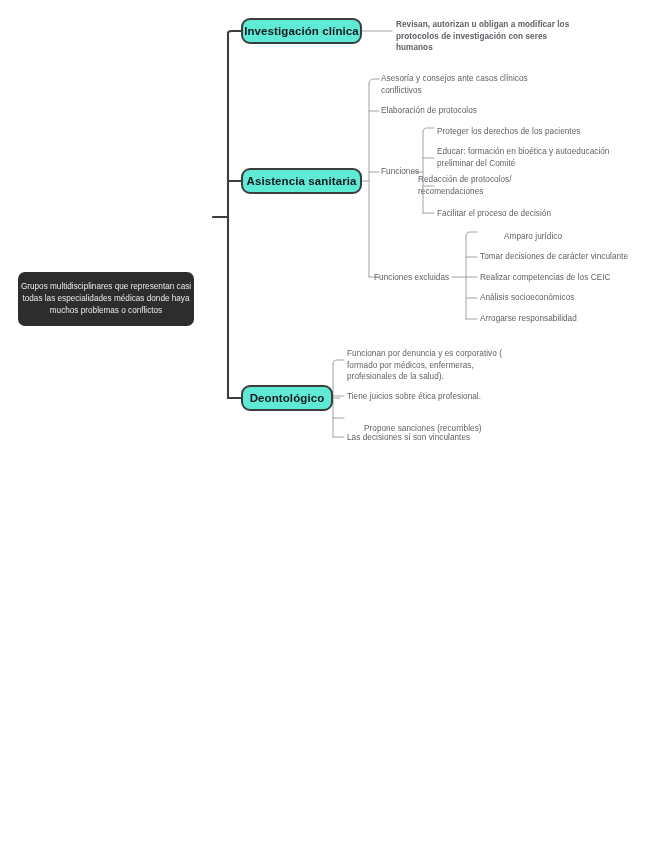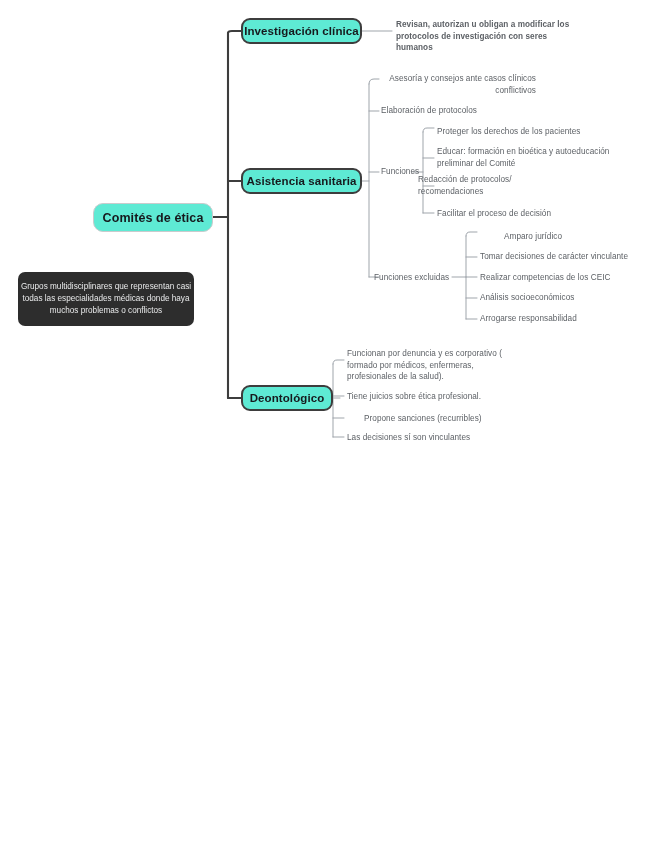--- a/index.html
+++ b/index.html
@@ -125,39 +125,36 @@
 
       <path d="M333 398 L340 398"></path>
       <path d="M333 364 Q333 360 337 360 L344 360"></path>
       <path d="M333 364 L333 437"></path>
       <path d="M333 396 L344 396"></path>
       <path d="M333 418 L344 418"></path>
       <path d="M333 437 L344 437"></path>
     </g>
   </svg>
 
-  <div class="node root" style="left:93px; top:203px; width:120px; height:29px;">
-    <span>Comités de ética</span>
-  </div>
 
   <div class="node branch" style="left:241px; top:18px; width:121px; height:26px;">
     <span>Investigación clínica</span>
   </div>
 
   <div class="node branch" style="left:241px; top:168px; width:121px; height:26px;">
     <span>Asistencia sanitaria</span>
   </div>
 
   <div class="node branch" style="left:241px; top:385px; width:92px; height:26px;">
     <span>Deontológico</span>
   </div>
 
   <div class="leaf" style="left:396px; top:19px; width:175px;font-weight:bold;">Revisan, autorizan u obligan a modificar los protocolos de investigación con seres humanos</div>
 
-  <div class="leaf" style="left:371px; top:73px; width:165px;text-align:right;">Asesoría y consejos ante casos clínicos conflictivos</div>
+  <div class="leaf" style="left:381px; top:73px; width:165px;">Asesoría y consejos ante casos clínicos conflictivos</div>
 
   <div class="leaf" style="left:381px; top:105px; width:170px;">Elaboración de protocolos</div>
 
   <div class="leaf" style="left:381px; top:166px; width:60px;">Funciones</div>
 
   <div class="leaf" style="left:437px; top:126px; width:180px;">Proteger los derechos de los pacientes</div>
 
   <div class="leaf" style="left:437px; top:146px; width:180px;">Educar: formación en bioética y autoeducación preliminar del Comité</div>
 
   <div class="leaf" style="left:418px; top:174px; width:150px;">Redacción de protocolos/ recomendaciones</div>
@@ -173,21 +170,21 @@
   <div class="leaf" style="left:480px; top:272px; width:160px;">Realizar competencias de los CEIC</div>
 
   <div class="leaf" style="left:480px; top:292px; width:160px;">Análisis socioeconómicos</div>
 
   <div class="leaf" style="left:480px; top:313px; width:160px;">Arrogarse responsabilidad</div>
 
   <div class="leaf" style="left:347px; top:348px; width:170px;">Funcionan por denuncia y es corporativo ( formado por médicos, enfermeras, profesionales de la salud).</div>
 
   <div class="leaf" style="left:347px; top:391px; width:175px;"> Tiene juicios sobre ética profesional.</div>
 
-  <div class="leaf" style="left:347px; top:413px; width:175px;padding-left:17px;">Propone sanciones (recurribles)</div>
+  <div class="leaf" style="left:347px; top:423px; width:175px;padding-left:17px;">Propone sanciones (recurribles)</div>
 
   <div class="leaf" style="left:347px; top:432px; width:175px;">Las decisiones sí son vinculantes</div>
 
   <div class="tooltip" style="left:18px; top:272px; width:176px;">
     <span>Grupos multidisciplinares que representan casi todas las especialidades médicas donde haya muchos problemas o conflictos</span>
   </div>
 
 </div>
 
 </body></html>

